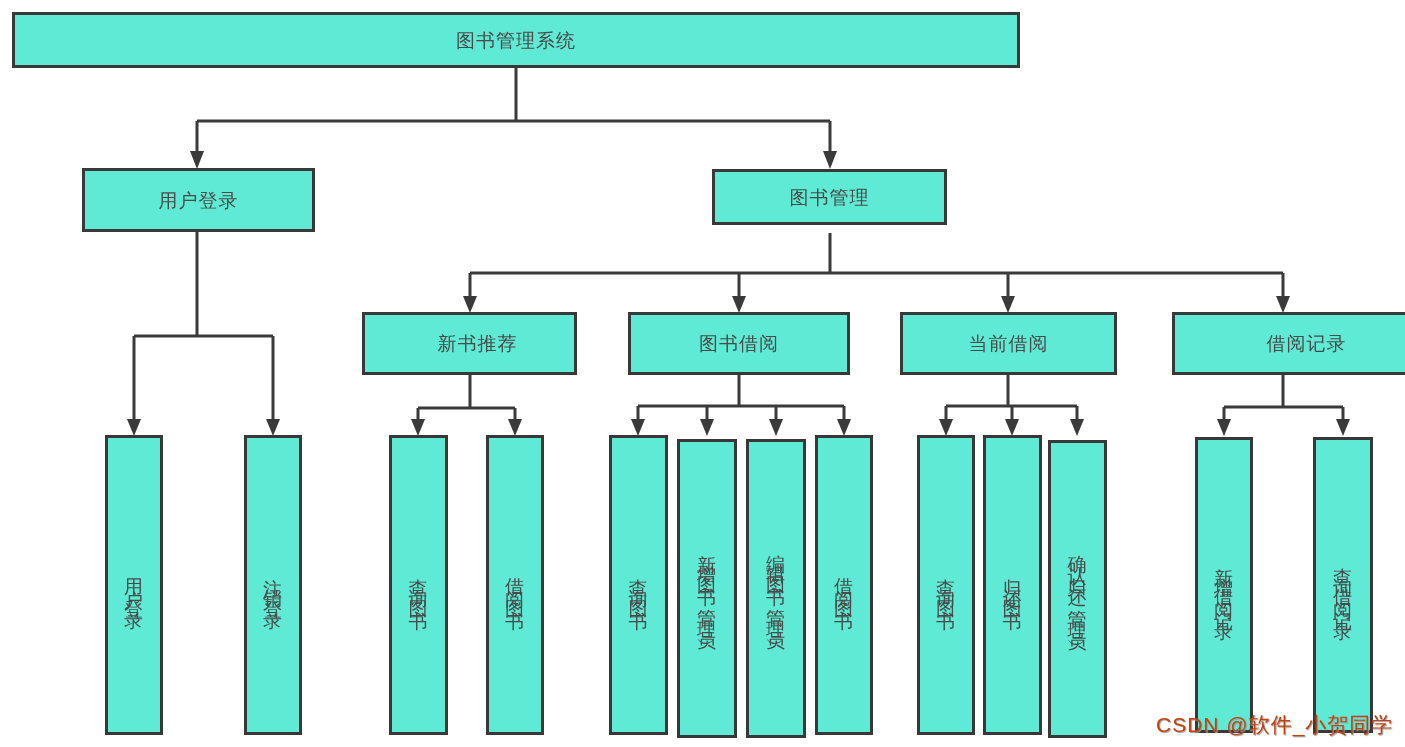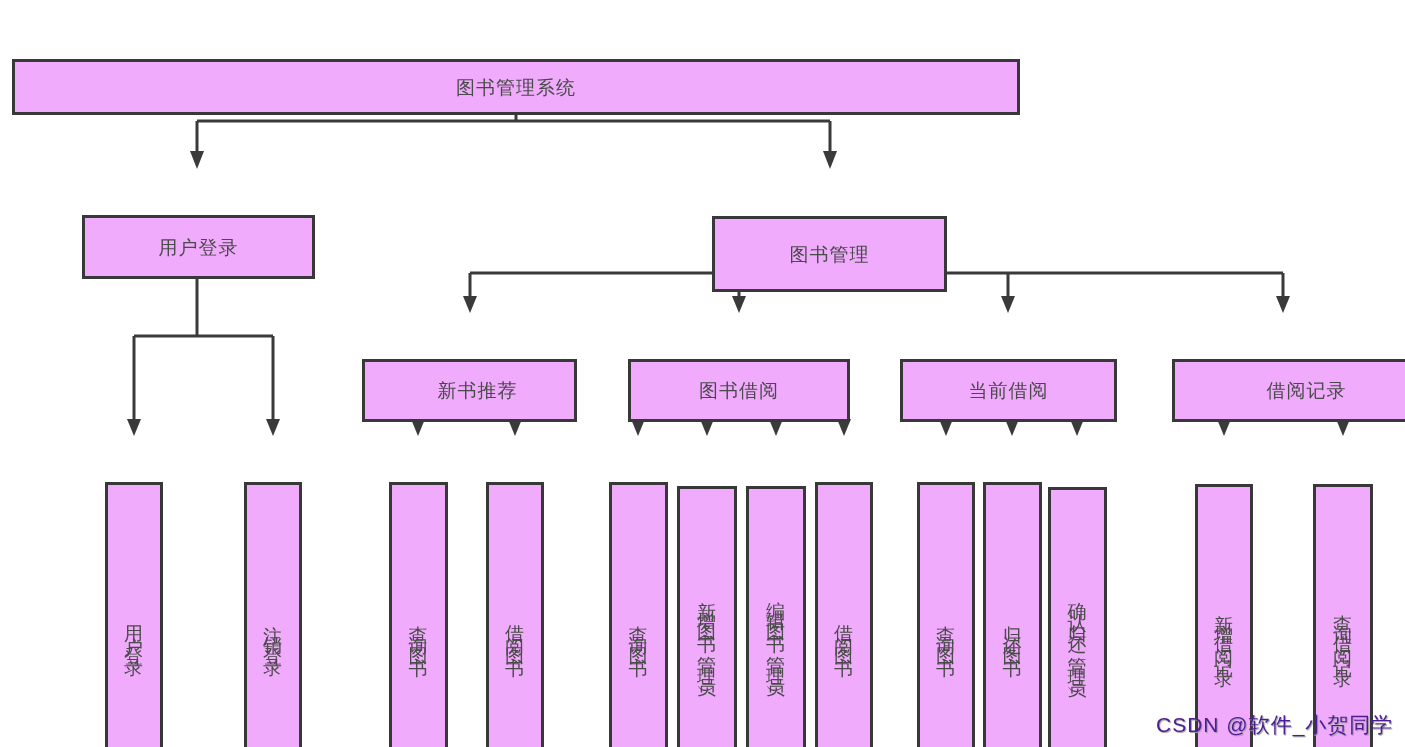--- a/index.html
+++ b/index.html
@@ -20,48 +20,47 @@
   .connectors {
     position: absolute;
     left: 0; top: 0;
     width: 1405px; height: 747px;
     pointer-events: none;
   }
   .node {
     position: absolute;
     box-sizing: border-box;
     border: 3px solid #383838;
-    background: #f0abfc;
+    background: #5eead4;
     display: flex;
     align-items: center;
     justify-content: center;
     color: #4a4a4a;
     font-size: 19px;
     line-height: 1;
     letter-spacing: 1px;
-    margin-top: 47px;
   }
   .v-node {
     letter-spacing: 0;
   }
   .v-node .v-text {
     writing-mode: vertical-rl;
     text-orientation: mixed;
     letter-spacing: 11px;
     font-size: 19px;
     color: #4a4a4a;
     white-space: nowrap;
   }
   .watermark {
     position: absolute;
     left: 1156px;
     top: 711px;
     font-size: 21px;
     letter-spacing: 1px;
-    color: #4c1d95;
+    color: #c2410c;
     text-shadow: 1px 1px 1px #9a9a9a;
     white-space: nowrap;
   }
 </style>
 </head>
 <body>
 
 <div class="stage">
 
   <svg class="connectors" viewBox="0 0 1405 747" xmlns="http://www.w3.org/2000/svg">
@@ -103,21 +102,21 @@
       <polygon points="1005,419 1019,419 1012,436"></polygon>
       <polygon points="1070,419 1084,419 1077,436"></polygon>
       <polygon points="1217,419 1231,419 1224,436"></polygon>
       <polygon points="1336,419 1350,419 1343,436"></polygon>
     </g>
   </svg>
 
   <div class="node" style="left:12px; top:12px; width:1008px; height:56px;">图书管理系统</div>
 
   <div class="node" style="left:82px; top:168px; width:233px; height:64px;">用户登录</div>
-  <div class="node" style="left:712px; top:169px; width:235px; height:76px;">图书管理</div>
+  <div class="node" style="left:712px; top:169px; width:235px; height:56px;">图书管理</div>
 
   <div class="node" style="left:362px; top:312px; width:215px; height:63px;padding-left:16px;">新书推荐</div>
   <div class="node" style="left:628px; top:312px; width:222px; height:63px;">图书借阅</div>
   <div class="node" style="left:900px; top:312px; width:217px; height:63px;">当前借阅</div>
   <div class="node" style="left:1172px; top:312px; width:269px; height:63px;">借阅记录</div>
 
   <div class="node v-node" style="left:105px; top:435px; width:58px; height:300px;">
     <span class="v-text">用户登录</span>
   </div>
   <div class="node v-node" style="left:244px; top:435px; width:58px; height:300px;">

